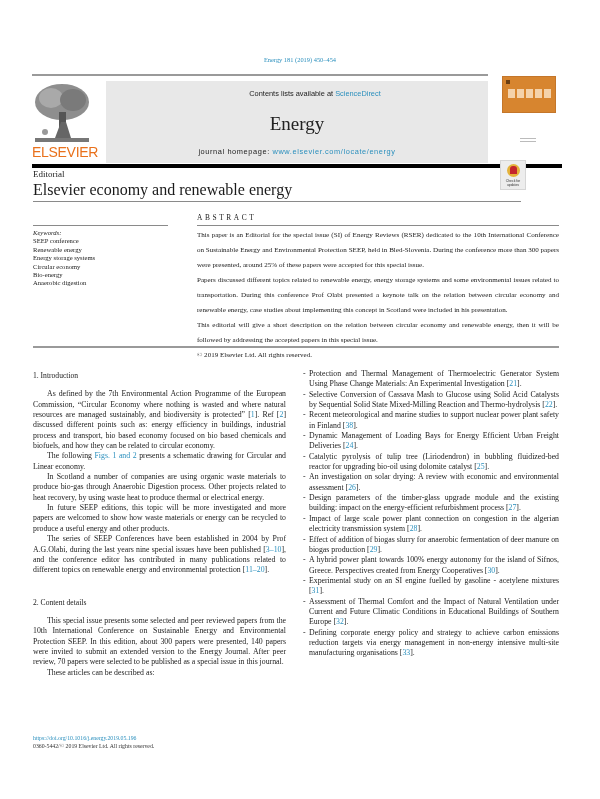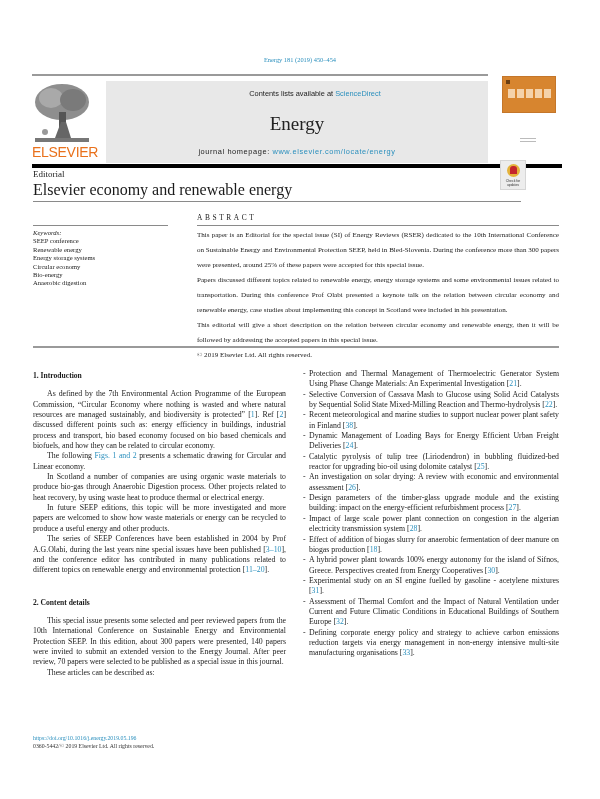--- a/index.html
+++ b/index.html
@@ -40,21 +40,21 @@
   #abstract-heading { position: absolute; top: 213px; left: 197px; font-size: 7.4px; letter-spacing: 2.6px; color: #222; }
   #abs-rule { position: absolute; top: 225px; left: 197px; width: 362px; height: 1px; background: #8a8a8a; }
   #abstract { position: absolute; top: 228px; left: 197px; width: 362px; font-size: 7.05px; line-height: 15px; color: #222; text-align: justify; }
   #abstract p { margin: 0; }
   #copyright { text-align: left; }
   #abs-bottom-rule { position: absolute; top: 346px; left: 33px; width: 526px; height: 1.5px; background: #9a9a9a; }
 
   .col { position: absolute; font-size: 7.8px; line-height: 10.35px; color: #1a1a1a; text-align: justify; }
   #col-left { top: 371px; left: 33px; width: 253px; }
   #col-right { top: 369px; left: 303px; width: 256px; }
-  .sec-head { font-weight: bold; font-size: 7.6px; }
+  .sec-head { font-weight: normal; font-size: 7.6px; }
   .para { text-indent: 14px; }
   .gap-s { height: 8px; }
   .gap-l { height: 22px; }
   .li { position: relative; padding-left: 6px; }
   .li .dash { position: absolute; left: 0; top: 0; }
 
   #footer { position: absolute; top: 735px; left: 33px; font-size: 5.8px; line-height: 7.6px; color: #333; }
 </style>
 </head>
 <body>
@@ -147,21 +147,21 @@
 
 <div id="col-right" class="col">
   <div class="li"><span class="dash">-</span><span>Protection and Thermal Management of Thermoelectric Generator System Using Phase Change Materials: An Experimental Investigation</span> [<span class="link">21</span>].</div>
   <div class="li"><span class="dash">-</span><span>Selective Conversion of Cassava Mash to Glucose using Solid Acid Catalysts by Sequential Solid State Mixed-Milling Reaction and Thermo-hydrolysis</span> [<span class="link">22</span>].</div>
   <div class="li"><span class="dash">-</span><span>Recent meteorological and marine studies to support nuclear power plant safety in Finland</span> [<span class="link">38</span>].</div>
   <div class="li"><span class="dash">-</span><span>Dynamic Management of Loading Bays for Energy Efficient Urban Freight Deliveries</span> [<span class="link">24</span>].</div>
   <div class="li"><span class="dash">-</span><span>Catalytic pyrolysis of tulip tree (Liriodendron) in bubbling fluidized-bed reactor for upgrading bio-oil using dolomite catalyst</span> [<span class="link">25</span>].</div>
   <div class="li"><span class="dash">-</span><span>An investigation on solar drying: A review with economic and environmental assessment</span> [<span class="link">26</span>].</div>
   <div class="li"><span class="dash">-</span><span>Design parameters of the timber-glass upgrade module and the existing building: impact on the energy-efficient refurbishment process</span> [<span class="link">27</span>].</div>
   <div class="li"><span class="dash">-</span><span>Impact of large scale power plant connection on congestion in the algerian electricity transmission system</span> [<span class="link">28</span>].</div>
-  <div class="li"><span class="dash">-</span><span>Effect of addition of biogas slurry for anaerobic fermentation of deer manure on biogas production</span> [<span class="link">18</span>].</div>
+  <div class="li"><span class="dash">-</span><span>Effect of addition of biogas slurry for anaerobic fermentation of deer manure on biogas production</span> [<span class="link">29</span>].</div>
   <div class="li"><span class="dash">-</span><span>A hybrid power plant towards 100% energy autonomy for the island of Sifnos, Greece. Perspectives created from Energy Cooperatives</span> [<span class="link">30</span>].</div>
   <div class="li"><span class="dash">-</span><span>Experimental study on an SI engine fuelled by gasoline - acetylene mixtures</span> [<span class="link">31</span>].</div>
   <div class="li"><span class="dash">-</span><span>Assessment of Thermal Comfort and the Impact of Natural Ventilation under Current and Future Climatic Conditions in Educational Buildings of Southern Europe</span> [<span class="link">32</span>].</div>
   <div class="li"><span class="dash">-</span><span>Defining corporate energy policy and strategy to achieve carbon emissions reduction targets via energy management in non-energy intensive multi-site manufacturing organisations</span> [<span class="link">33</span>].</div>
 </div>
 
 <div id="footer">
   <div class="link">https://doi.org/10.1016/j.energy.2019.05.196</div>
   <div>0360-5442/© 2019 Elsevier Ltd. All rights reserved.</div>
 </div>

